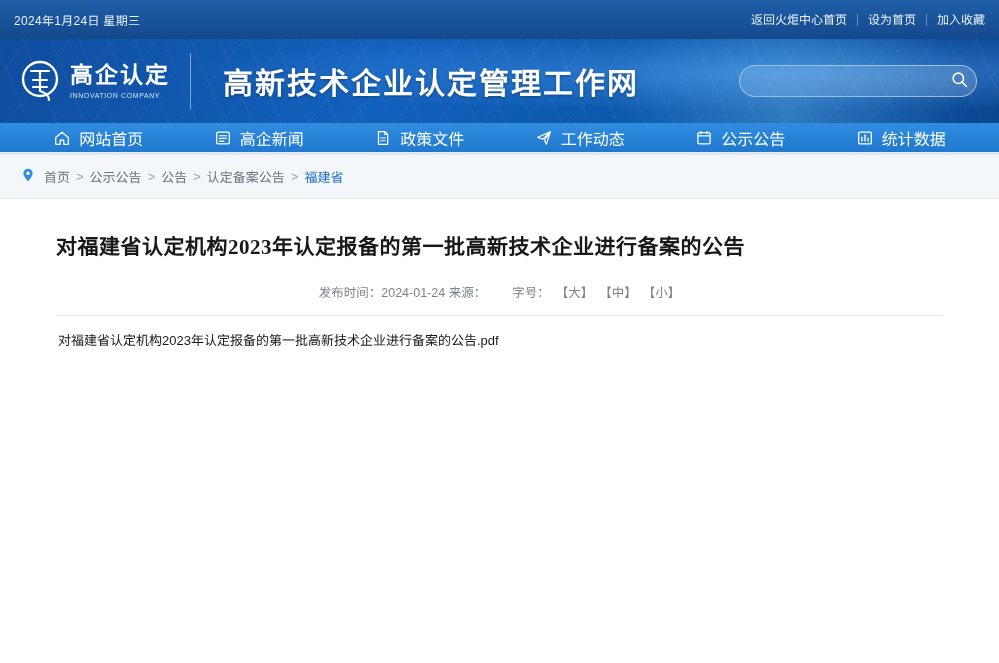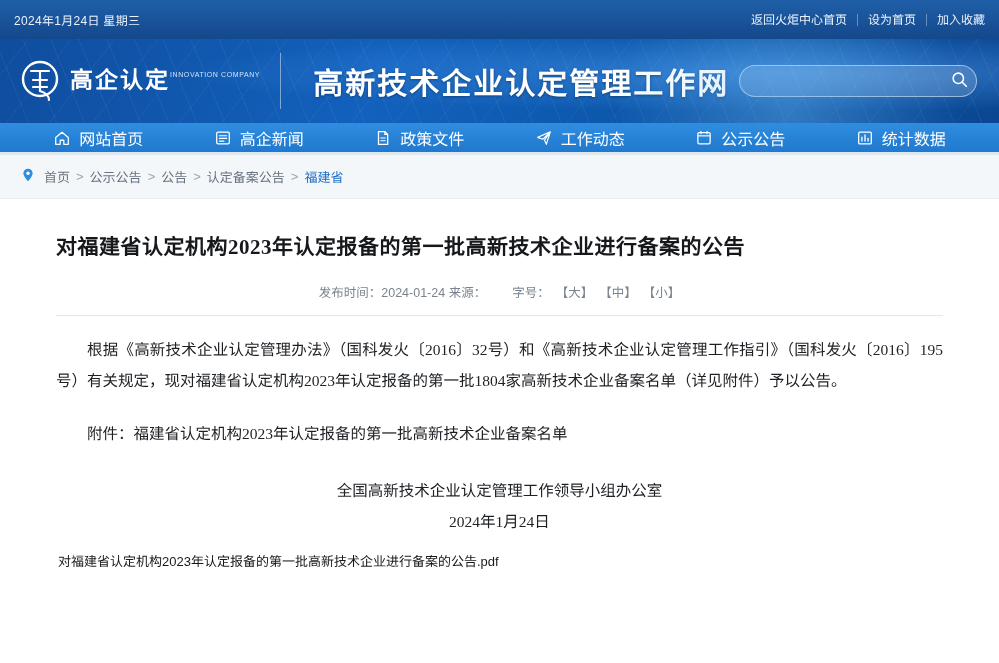--- a/index.html
+++ b/index.html
@@ -62,21 +62,21 @@
     margin-left: 18px; padding-right: 20px;
     border-right: 1px solid rgba(255,255,255,.45);
     height: 56px;
   }
   .logo-mark {
     width: 44px; height: 46px;
     position: relative;
     display:flex; align-items:center; justify-content:center;
   }
   .logo-mark svg { display:block; }
-  .logo-text { display: flex; flex-direction: row; justify-content: center; }
+  .logo-text { display: flex; flex-direction: column; justify-content: center; }
   .logo-cn {
     font-size: 23px; font-weight: 700; color: #ffffff; letter-spacing: 2px;
     line-height: 1.1;
   }
   .logo-en {
     font-size: 7px; color: #cfe4fa; letter-spacing: .6px; margin-top: 3px;
   }
   .site-title {
     position: relative;
     margin-left: 32px;
@@ -301,23 +301,15 @@
       <span>来源：</span><span></span>
     </div>
     <div class="sizes">
       <span class="lbl">字号：</span>
       <a href="#">【大】</a>
       <a href="#">【中】</a>
       <a href="#">【小】</a>
     </div>
   </div>
 
-  <div class="body-text">
-    <p class="p-indent">根据《高新技术企业认定管理办法》（国科发火〔2016〕32号）和《高新技术企业认定管理工作指引》（国科发火〔2016〕195号）有关规定，现对福建省认定机构2023年认定报备的第一批1804家高新技术企业备案名单（详见附件）予以公告。</p>
-    <p class="attach">附件：福建省认定机构2023年认定报备的第一批高新技术企业备案名单</p>
-    <div class="signoff">
-      <div>全国高新技术企业认定管理工作领导小组办公室</div>
-      <div>2024年1月24日</div>
-    </div>
-  </div>
 
   <div class="file-link">对福建省认定机构2023年认定报备的第一批高新技术企业进行备案的公告.pdf</div>
 </div>
 
 </body></html>

